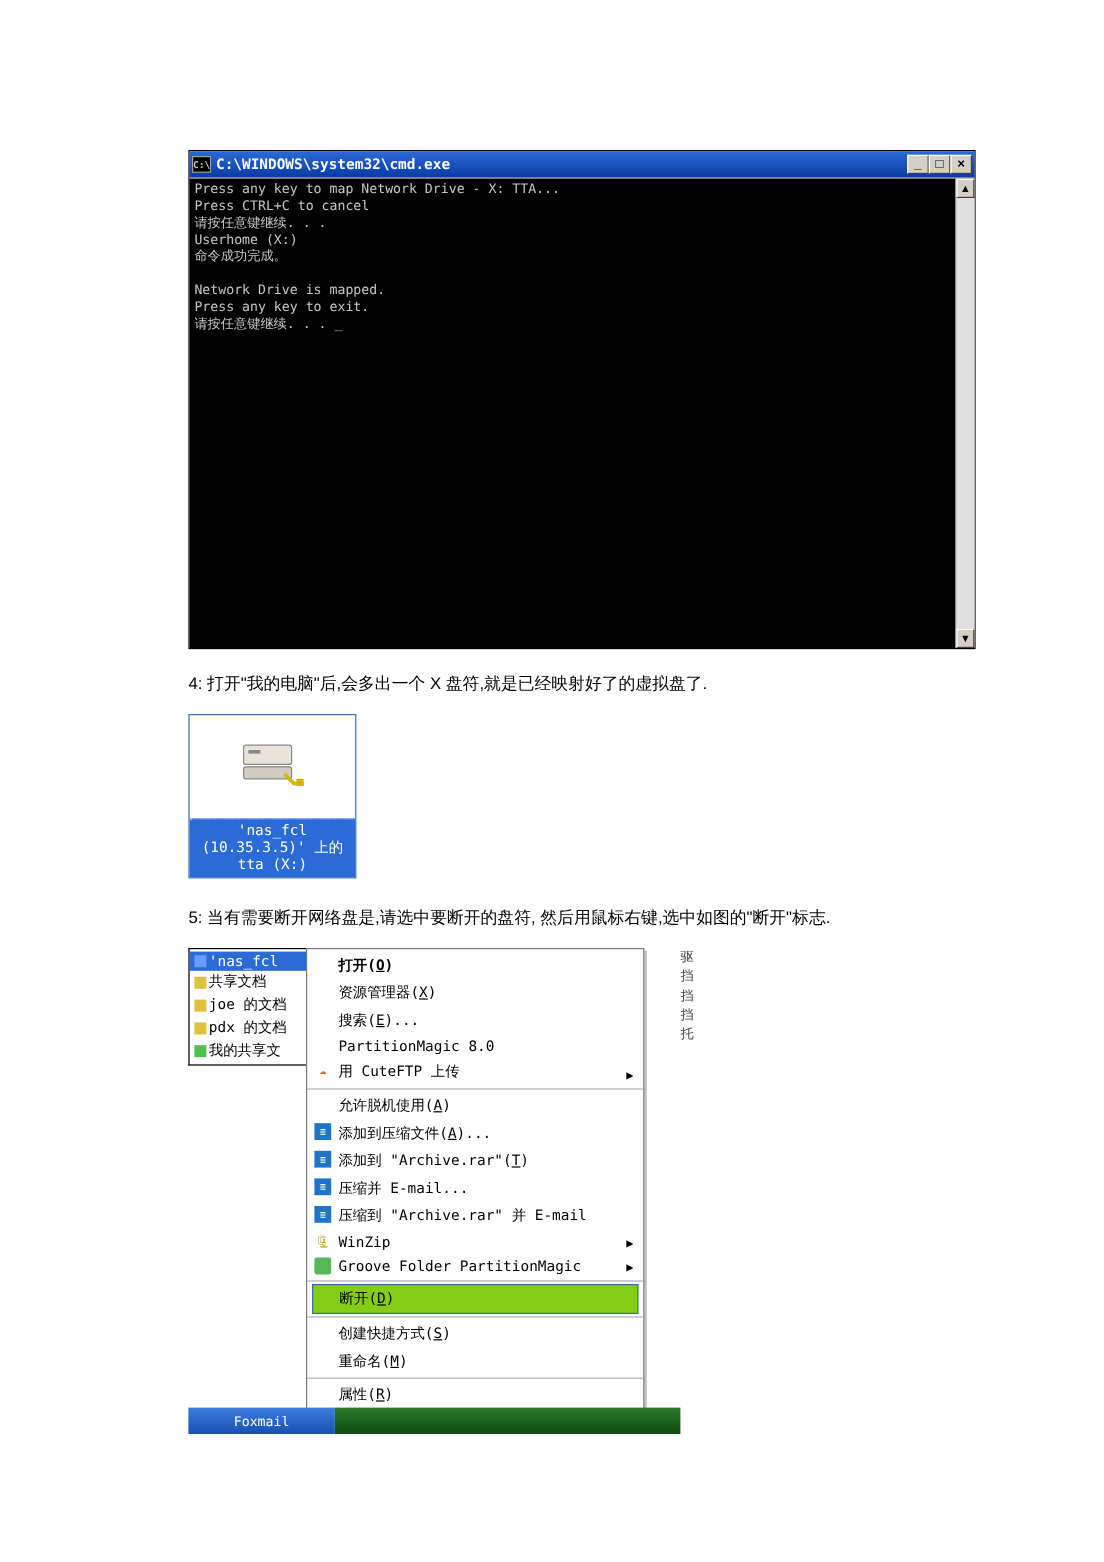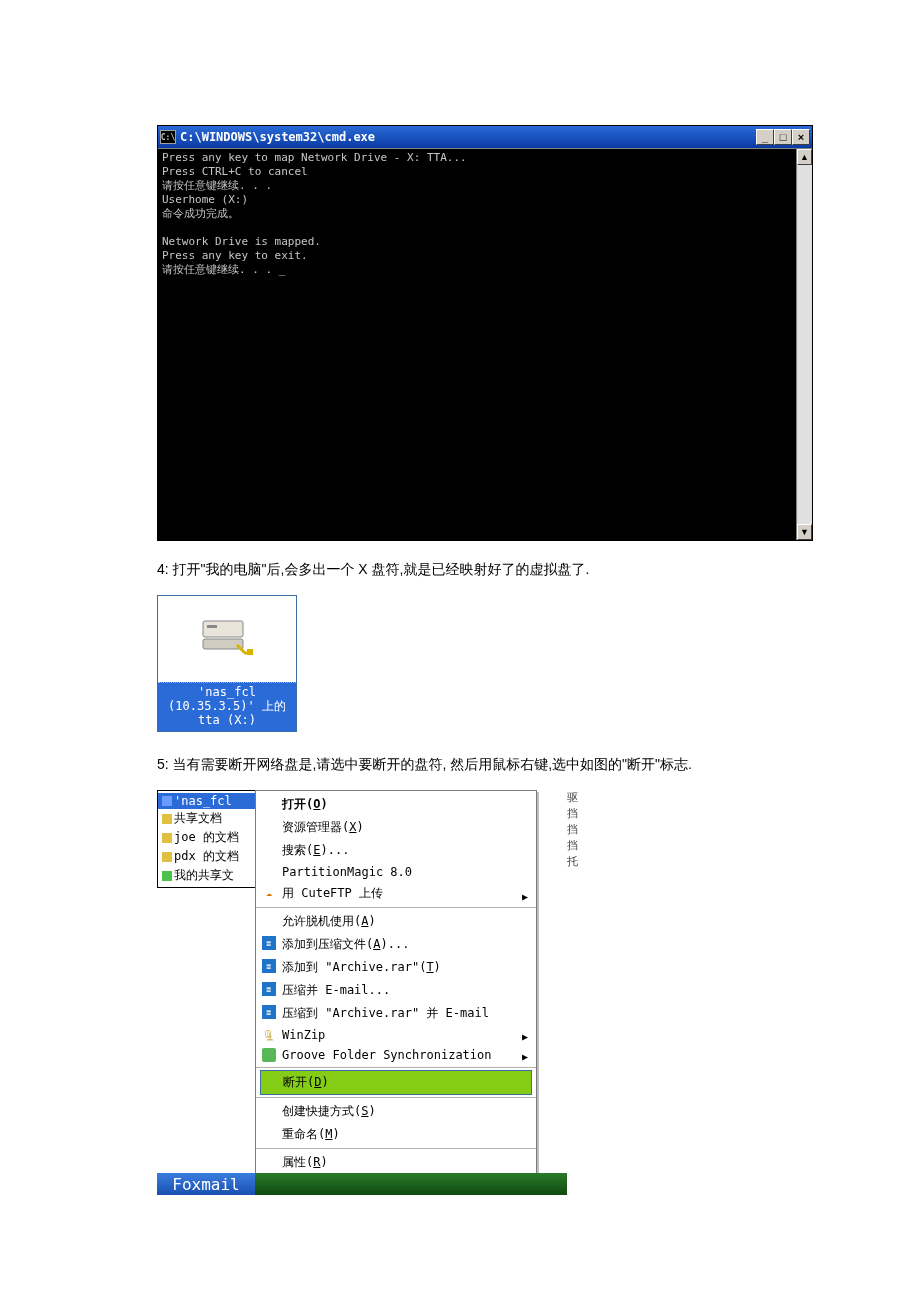--- a/index.html
+++ b/index.html
@@ -169,24 +169,24 @@
     .ctx-menu .mi .ico.wz{color:#c09000;}
     .ctx-menu .mi .ico.gr{background:#58b858;border-radius:2px;}
     .ctx-menu .mi.hl{border:1px solid #3a6ea5;background:#84cc16;margin:0 4px;padding-left:22px;}
     .ctx-bottom{
       position:relative;
       margin-top:-2px;
       height:22px;
       display:flex;align-items:center;
     }
     .ctx-bottom .taskbar{
-      width:98px;height:22px;
+      width:122px;height:22px;
       background:linear-gradient(#3a7ee0,#1a50b0);
       display:flex;align-items:center;justify-content:center;
-      color:#fff;font-family:SimSun,monospace;font-size:16px;
+      color:#fff;font-family:SimSun,monospace;font-size:11px;
     }
     .ctx-bottom .grass{
       flex:1;height:22px;
       background:linear-gradient(#2a7a2a,#0f4a0f);
     }
     .rfrag{
       position:absolute;right:-14px;top:0;width:14px;
       font-family:SimSun,monospace;font-size:11px;color:#444;
     }
     .rfrag div{height:16px;}
@@ -299,21 +299,21 @@
           <span class="ico rar">≣</span>
           <span>压缩到 "Archive.rar" 并 E-mail</span>
         </div>
         <div class="mi">
           <span class="ico wz">🗜</span>
           <span>WinZip</span>
           <span class="arw">▶</span>
         </div>
         <div class="mi">
           <span class="ico gr"></span>
-          <span>Groove Folder Synchronization</span>
+          <span>Groove Folder PartitionMagic</span>
           <span class="arw">▶</span>
         </div>
       </div>
       <div class="sect">
         <div class="mi hl">
           <span>断开(<u>D</u>)</span>
         </div>
       </div>
       <div class="sect">
         <div class="mi">

